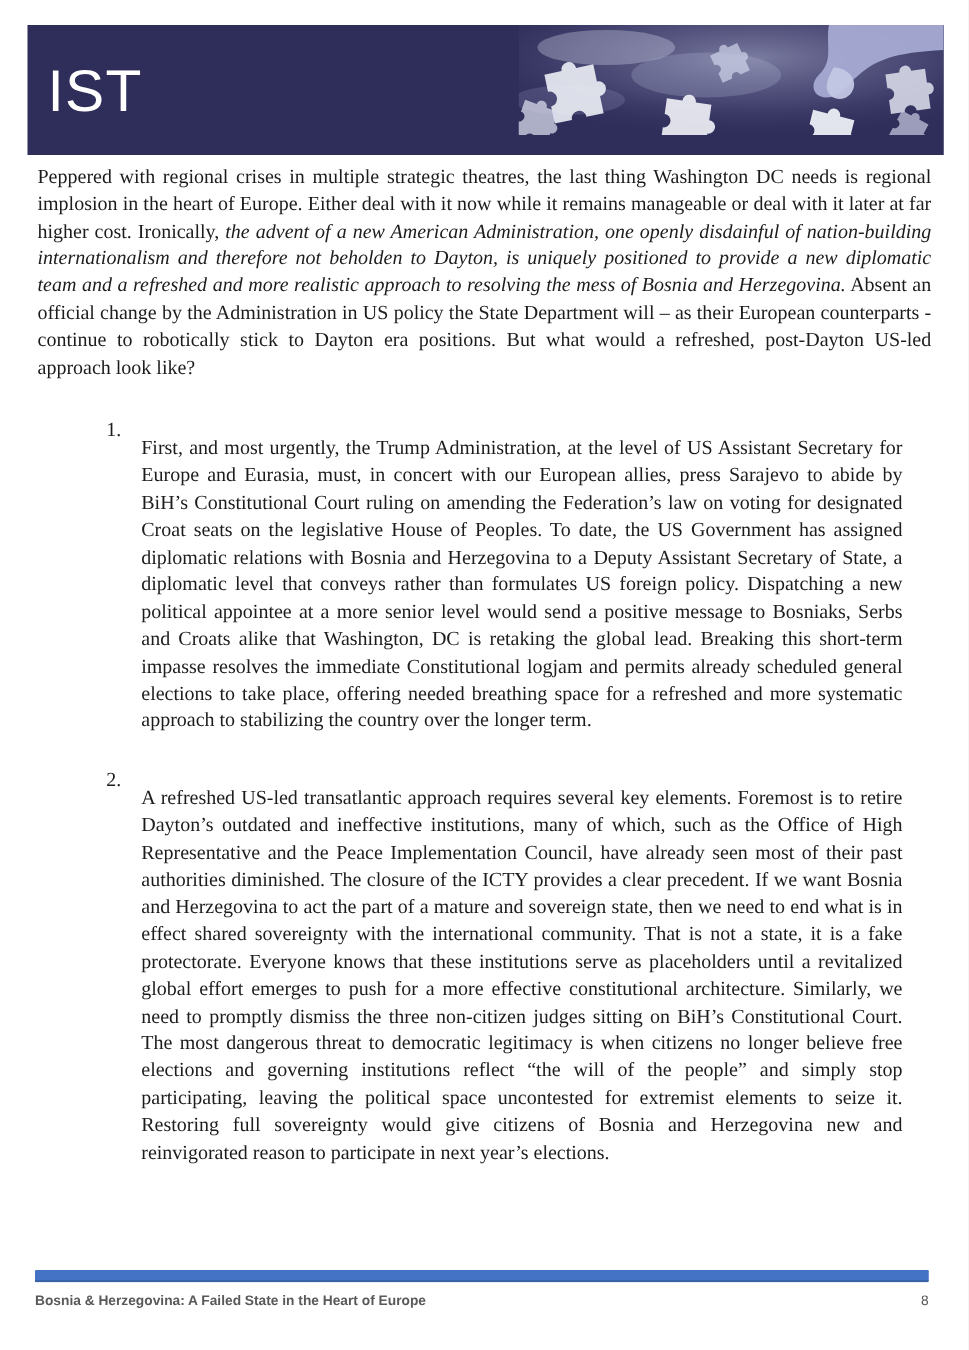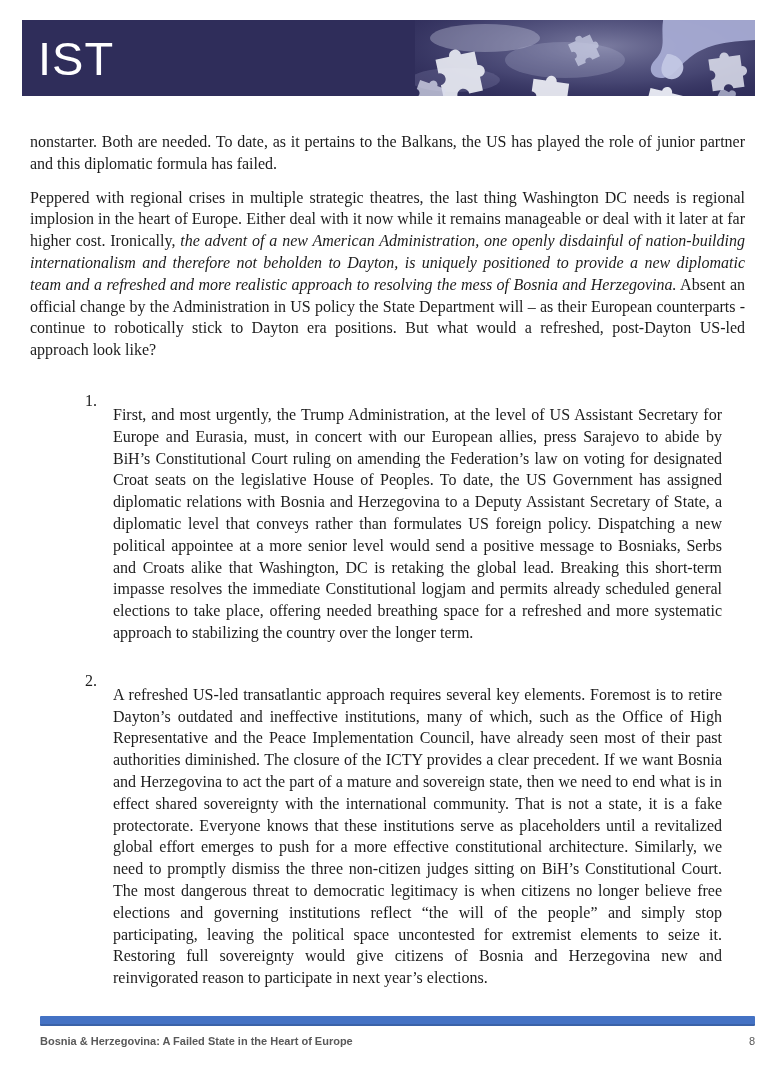--- a/index.html
+++ b/index.html
@@ -12,21 +12,21 @@
     height: 1080px;
     margin: 0 auto;
     background: #ffffff;
     overflow: hidden;
   }
 
   
   .banner {
     position: absolute;
     left: 22px; top: 20px;
-    width: 733px; height: 76px;
+    width: 733px; height: 104px;
     background: #2f2d5a;
     display: flex;
     align-items: center;
     overflow: hidden;
   }
   .banner-art {
     position: absolute;
     right: 0; top: 0;
     height: 88px; width: 340px;
     display: block;
@@ -93,21 +93,21 @@
   }
   .rec-text {
     flex: 1;
     text-align: justify;
     margin-top: 14px;
   }
 
   
   .footer {
     position: absolute;
-    left: 40px; top: 1016px;
+    left: 28px; top: 1016px;
     width: 715px;
   }
   .footer-rule {
     height: 10px;
     width: 100%;
     background: #4472c4;
     border-bottom: 2px solid #3a62a8;
     border-radius: 1px;
   }
   .footer-row {
@@ -151,21 +151,20 @@
       <use href="#puzzle" transform="translate(120,48) rotate(8) scale(0.9)" fill="#f2f3f8" opacity="0.9"></use>
       <use href="#puzzle" transform="translate(150,18) rotate(-25) scale(0.6)" fill="#cfd3e8" opacity="0.7"></use>
       <use href="#puzzle" transform="translate(238,58) rotate(14) scale(0.85)" fill="#eceef5" opacity="0.95"></use>
       <use href="#puzzle" transform="translate(292,30) rotate(-8) scale(0.8)" fill="#dfe2ef" opacity="0.85"></use>
       <use href="#puzzle" transform="translate(310,62) rotate(28) scale(0.6)" fill="#c9cde4" opacity="0.7"></use>
     </svg>
     <div class="logo">IST</div>
   </header>
 
   <main class="content">
-    <p>nonstarter. Both are needed. To date, as it pertains to the Balkans, the US has played the role of junior partner and this diplomatic formula has failed.</p>
     <p class="para2"><span>Peppered with regional crises in multiple strategic theatres, the last thing Washington DC needs is regional implosion in the heart of Europe. Either deal with it now while it remains manageable or deal with it later at far higher cost. Ironically, </span><em>the advent of a new American Administration, one openly disdainful of nation-building internationalism and therefore not beholden to Dayton, is uniquely positioned to provide a new diplomatic team and a refreshed and more realistic approach to resolving the mess of Bosnia and Herzegovina.</em><span> Absent an official change by the Administration in US policy the State Department will – as their European counterparts - continue to robotically stick to Dayton era positions. But what would a refreshed, post-Dayton US-led approach look like?</span></p>
 
     <div class="rec-list">
       <div class="rec-item">
         <span class="rec-num">1.</span>
         <span class="rec-text">First, and most urgently, the Trump Administration, at the level of US Assistant Secretary for Europe and Eurasia, must, in concert with our European allies, press Sarajevo to abide by BiH’s Constitutional Court ruling on amending the Federation’s law on voting for designated Croat seats on the legislative House of Peoples. To date, the US Government has assigned diplomatic relations with Bosnia and Herzegovina to a Deputy Assistant Secretary of State, a diplomatic level that conveys rather than formulates US foreign policy. Dispatching a new political appointee at a more senior level would send a positive message to Bosniaks, Serbs and Croats alike that Washington, DC is retaking the global lead. Breaking this short-term impasse resolves the immediate Constitutional logjam and permits already scheduled general elections to take place, offering needed breathing space for a refreshed and more systematic approach to stabilizing the country over the longer term.</span>
       </div>
       <div class="rec-item">
         <span class="rec-num">2.</span>
         <span class="rec-text">A refreshed US-led transatlantic approach requires several key elements. Foremost is to retire Dayton’s outdated and ineffective institutions, many of which, such as the Office of High Representative and the Peace Implementation Council, have already seen most of their past authorities diminished. The closure of the ICTY provides a clear precedent. If we want Bosnia and Herzegovina to act the part of a mature and sovereign state, then we need to end what is in effect shared sovereignty with the international community. That is not a state, it is a fake protectorate. Everyone knows that these institutions serve as placeholders until a revitalized global effort emerges to push for a more effective constitutional architecture. Similarly, we need to promptly dismiss the three non-citizen judges sitting on BiH’s Constitutional Court. The most dangerous threat to democratic legitimacy is when citizens no longer believe free elections and governing institutions reflect “the will of the people” and simply stop participating, leaving the political space uncontested for extremist elements to seize it. Restoring full sovereignty would give citizens of Bosnia and Herzegovina new and reinvigorated reason to participate in next year’s elections.</span>

